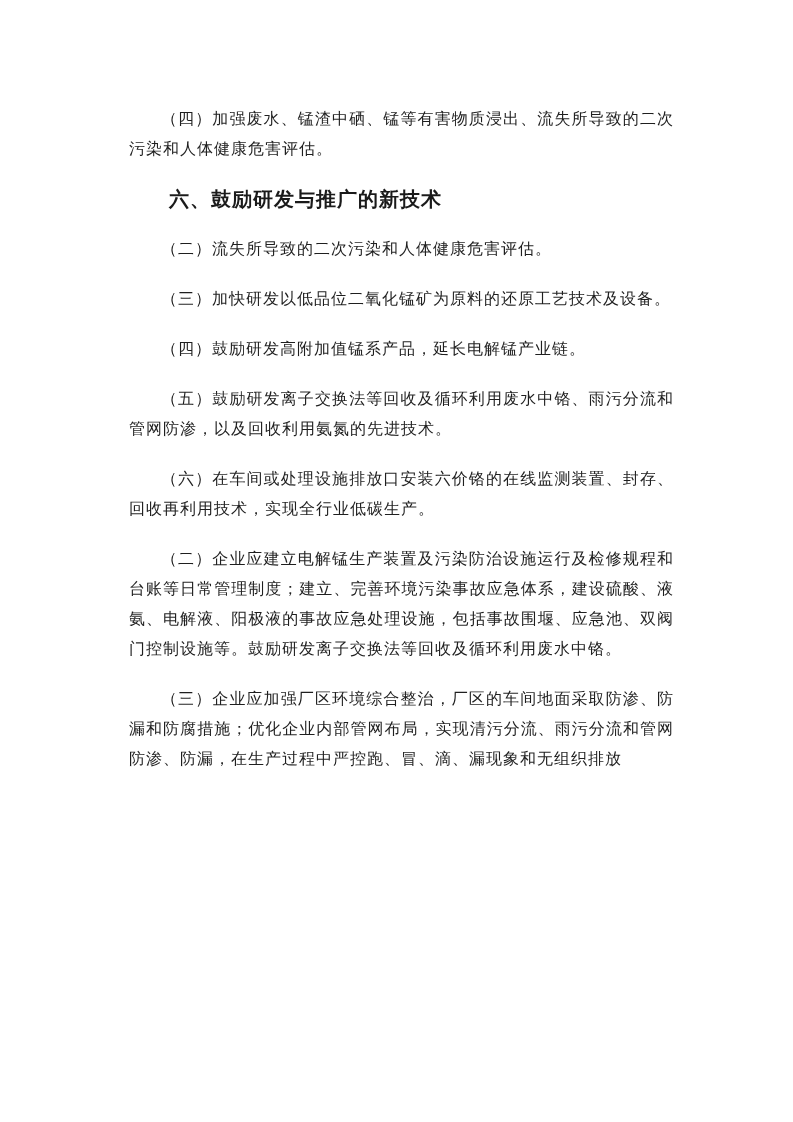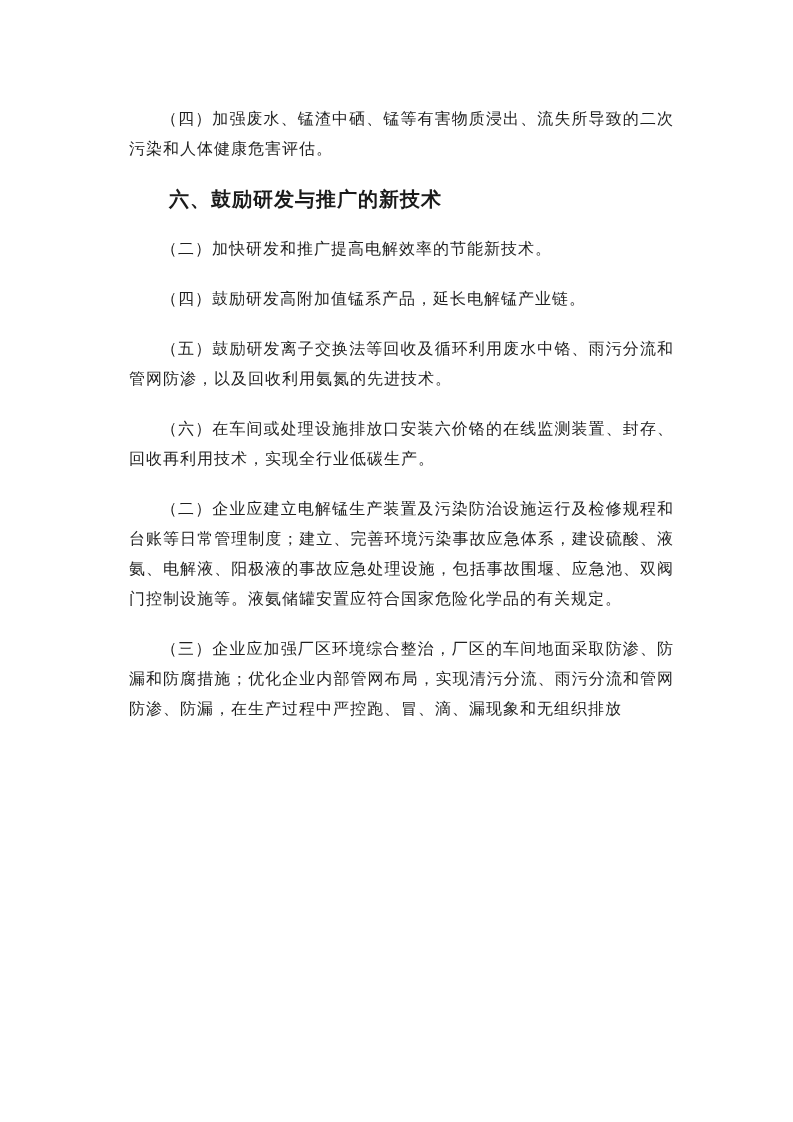--- a/index.html
+++ b/index.html
@@ -40,20 +40,21 @@
     color: #1a1a1a;
   }
 </style>
 </head>
 <body>
 
 <div class="page">
   <div class="doc">
     <p class="para">（四）加强废水、锰渣中硒、锰等有害物质浸出、流失所导致的二次污染和人体健康危害评估。</p>
     <h2 class="heading">六、鼓励研发与推广的新技术</h2>
-    <p class="para">（二）加快研发和推广提高电解效率的节能新技术。</p>
+    <p class="para">（二）流失所导致的二次污染和人体健康危害评估。</p>
+    <p class="para">（三）加快研发以低品位二氧化锰矿为原料的还原工艺技术及设备。</p>
     <p class="para">（四）鼓励研发高附加值锰系产品，延长电解锰产业链。</p>
     <p class="para">（五）鼓励研发离子交换法等回收及循环利用废水中铬、雨污分流和管网防渗，以及回收利用氨氮的先进技术。</p>
     <p class="para">（六）在车间或处理设施排放口安装六价铬的在线监测装置、封存、回收再利用技术，实现全行业低碳生产。</p>
-    <p class="para">（二）企业应建立电解锰生产装置及污染防治设施运行及检修规程和台账等日常管理制度；建立、完善环境污染事故应急体系，建设硫酸、液氨、电解液、阳极液的事故应急处理设施，包括事故围堰、应急池、双阀门控制设施等。液氨储罐安置应符合国家危险化学品的有关规定。</p>
+    <p class="para">（二）企业应建立电解锰生产装置及污染防治设施运行及检修规程和台账等日常管理制度；建立、完善环境污染事故应急体系，建设硫酸、液氨、电解液、阳极液的事故应急处理设施，包括事故围堰、应急池、双阀门控制设施等。鼓励研发离子交换法等回收及循环利用废水中铬。</p>
     <p class="para">（三）企业应加强厂区环境综合整治，厂区的车间地面采取防渗、防漏和防腐措施；优化企业内部管网布局，实现清污分流、雨污分流和管网防渗、防漏，在生产过程中严控跑、冒、滴、漏现象和无组织排放</p>
   </div>
 </div>
 
 </body></html>

